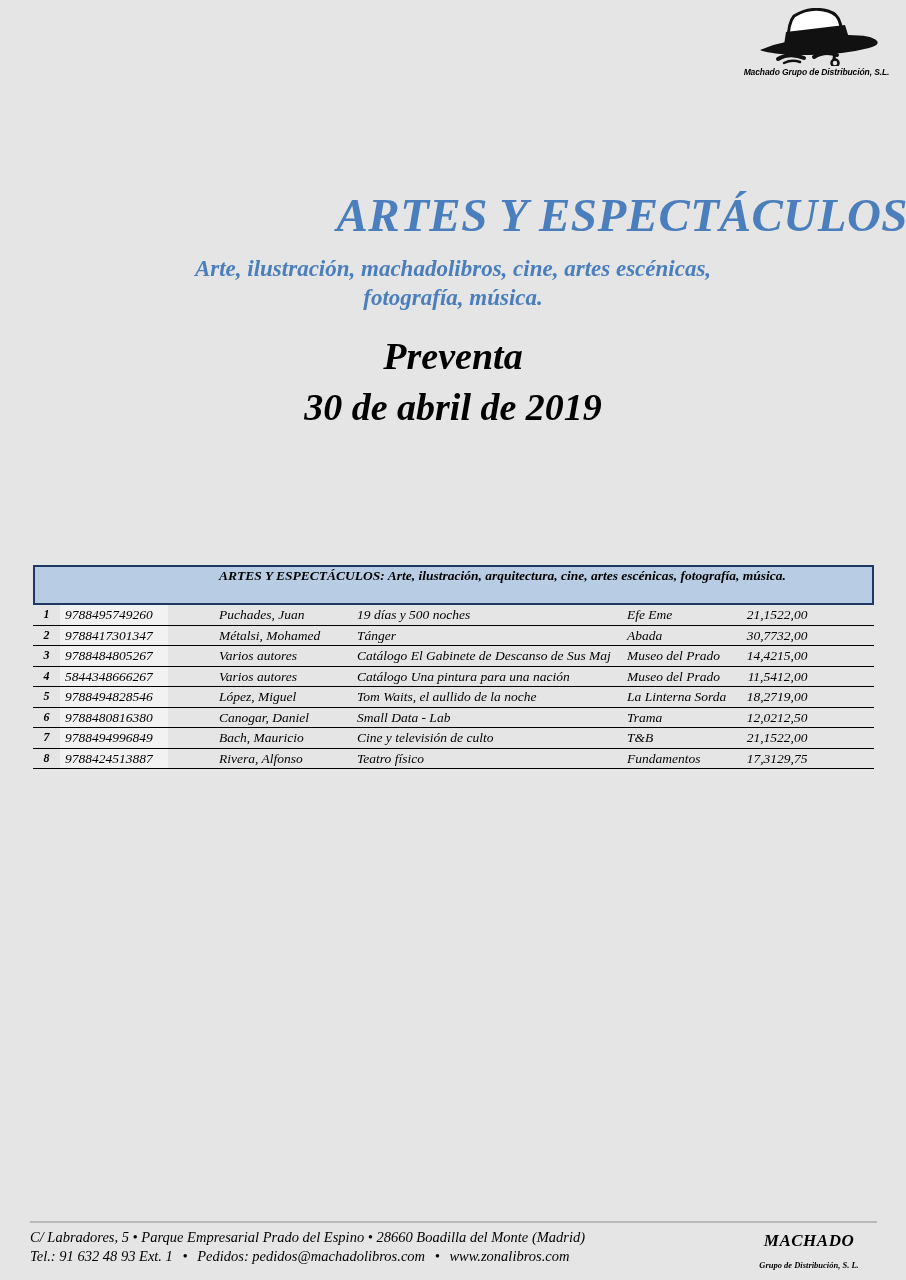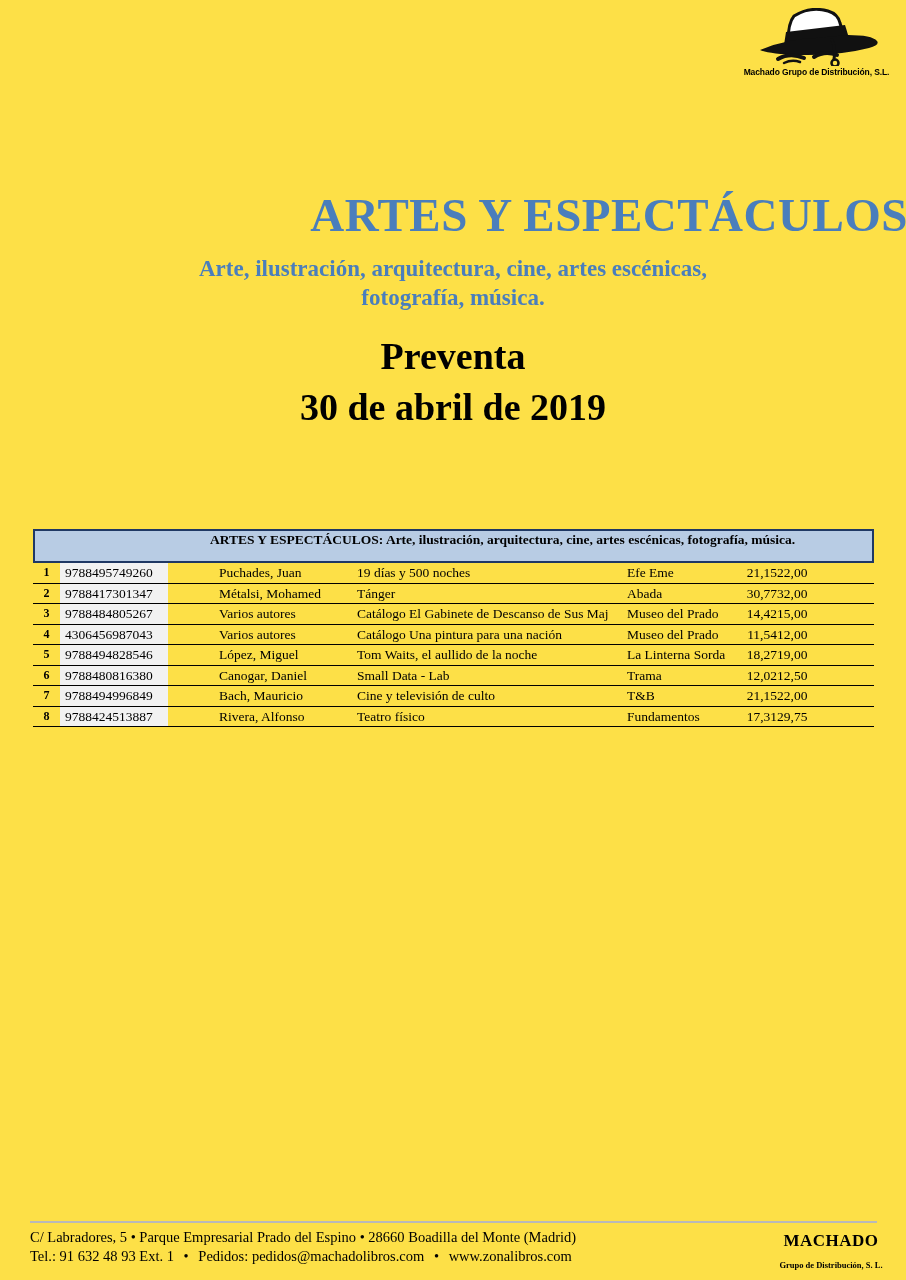--- a/index.html
+++ b/index.html
@@ -1,55 +1,55 @@
 <!DOCTYPE html>
 <html><head>
 <meta charset="utf-8">
 <style>
   html,body{margin:0;padding:0;background:#fff;}
-  .page{position:relative;width:906px;height:1280px;background:#fde047;overflow:hidden;
-        font-family:"Liberation Serif", serif;color:#000;}
+  .page{position:relative;width:906px;height:1280px;background:#e5e5e5;overflow:hidden;
+        font-family:"Liberation Serif", serif;color:#000;font-style:italic;}
 
   
   .logo{position:absolute;top:8px;right:13px;width:153px;text-align:center;}
   .logo svg{display:block;margin:0 auto;}
   .logo-caption{font-family:"Liberation Sans", sans-serif;font-weight:bold;font-size:8.5px;
                 letter-spacing:-0.1px;white-space:nowrap;margin-top:1px;}
 
   
   .title{position:absolute;top:183px;left:0;width:100%;margin:2px;text-align:right;
          color:#4a7ebc;font-size:47px;font-weight:bold;line-height:60px;letter-spacing:0.5px;}
   .subtitle{position:absolute;top:254px;left:0;width:100%;text-align:center;
             color:#4a7ebc;font-size:23px;font-weight:bold;line-height:29px;}
   .preventa{position:absolute;top:331px;left:0;width:100%;text-align:center;
             color:#000;font-size:38px;font-weight:bold;line-height:51px;}
 
   
   .btable{position:absolute;left:33px;top:529px;width:841px;font-size:13.5px;}
-  .thead{height:34px;box-sizing:border-box;background:#b8cce4;border:2px solid #1f3864;
+  .thead{height:40px;box-sizing:border-box;background:#b8cce4;border:2px solid #1f3864;
          text-align:center;padding-left:98px;font-weight:bold;line-height:17px;
-         white-space:nowrap;overflow:hidden;}
+         white-space:nowrap;overflow:hidden;margin-top:36px;}
   .tr{display:flex;height:20.5px;box-sizing:border-box;border-bottom:1.5px solid #000;
       line-height:19px;}
   .td{box-sizing:border-box;overflow:hidden;white-space:nowrap;}
   .c-num{width:27px;text-align:center;font-weight:bold;font-size:12px;}
   .c-isbn{width:108px;background:#f2f2f2;padding-left:5px;}
   .c-author{width:138px;padding-left:3px;margin-left:48px;}
   .c-title{width:270px;padding-left:3px;}
   .c-pub{width:109px;padding-left:3px;}
   .c-p1{width:44px;text-align:right;}
   .c-p2{width:46px;text-align:left;}
   .c-fill{flex:1;}
 
   
   .footer-rule{position:absolute;left:30px;top:1221px;width:847px;height:2px;background:#b9b9b9;}
   .footer{position:absolute;left:30px;top:1228px;width:730px;text-align:left;
           font-size:14.5px;line-height:18.5px;}
   .footer .sep{margin:0 6px;}
-  .brand{position:absolute;right:10px;top:1231px;width:130px;text-align:center;}
+  .brand{position:absolute;right:32px;top:1231px;width:130px;text-align:center;}
   .brand-name{font-weight:bold;font-size:17px;letter-spacing:0.5px;line-height:19px;}
   .brand-sub{font-weight:bold;font-size:8.5px;margin-top:10px;white-space:nowrap;}
 </style>
 </head>
 <body>
 
 <div class="page">
 
   <div class="logo">
     <svg width="138" height="58" viewBox="0 0 138 58" aria-hidden="true">
@@ -68,21 +68,21 @@
       <path d="M84,32 Q88,42 86,51" fill="none" stroke="#111" stroke-width="3" stroke-linecap="round"></path>
 
       <circle cx="87" cy="55" r="3.5" fill="none" stroke="#111" stroke-width="2.5"></circle>
     </svg>
     <div class="logo-caption">Machado Grupo de Distribución, S.L.</div>
   </div>
 
   <h1 class="title">ARTES Y ESPECTÁCULOS</h1>
 
   <div class="subtitle">
-    <div>Arte, ilustración, arquitectura, cine, artes escénicas,</div>
+    <div>Arte, ilustración, machadolibros, cine, artes escénicas,</div>
     <div>fotografía, música.</div>
   </div>
 
   <div class="preventa">
     <div>Preventa</div>
     <div>30 de abril de 2019</div>
   </div>
 
   <div class="btable">
     <div class="thead">ARTES Y ESPECTÁCULOS: Arte, ilustración, arquitectura, cine, artes escénicas, fotografía, música.</div>
@@ -115,21 +115,21 @@
       <div class="td c-author">Varios autores</div>
       <div class="td c-title">Catálogo El Gabinete de Descanso de Sus Maj</div>
       <div class="td c-pub">Museo del Prado</div>
       <div class="td c-p1">14,42</div>
       <div class="td c-p2">15,00</div>
       <div class="td c-fill"></div>
     </div>
 
     <div class="tr">
       <div class="td c-num">4</div>
-      <div class="td c-isbn">4306456987043</div>
+      <div class="td c-isbn">5844348666267</div>
       <div class="td c-author">Varios autores</div>
       <div class="td c-title">Catálogo Una pintura para una nación</div>
       <div class="td c-pub">Museo del Prado</div>
       <div class="td c-p1">11,54</div>
       <div class="td c-p2">12,00</div>
       <div class="td c-fill"></div>
     </div>
 
     <div class="tr">
       <div class="td c-num">5</div>

